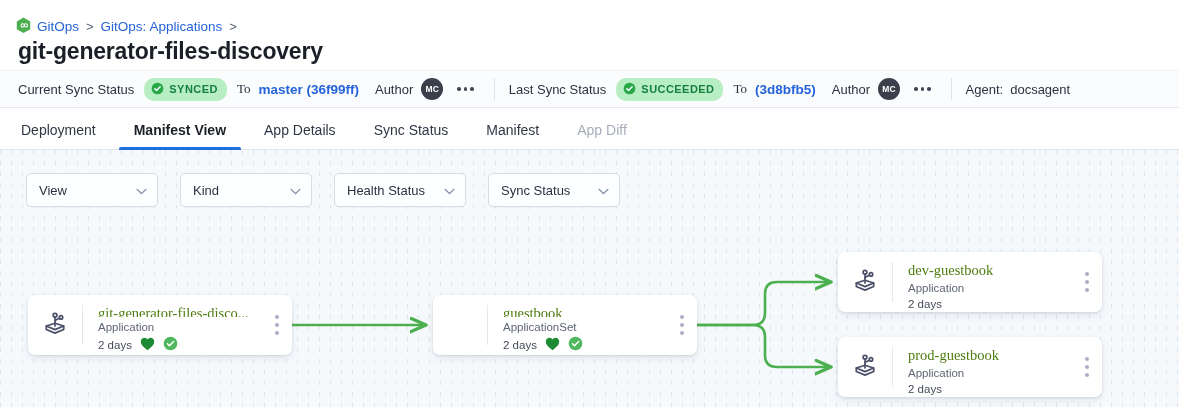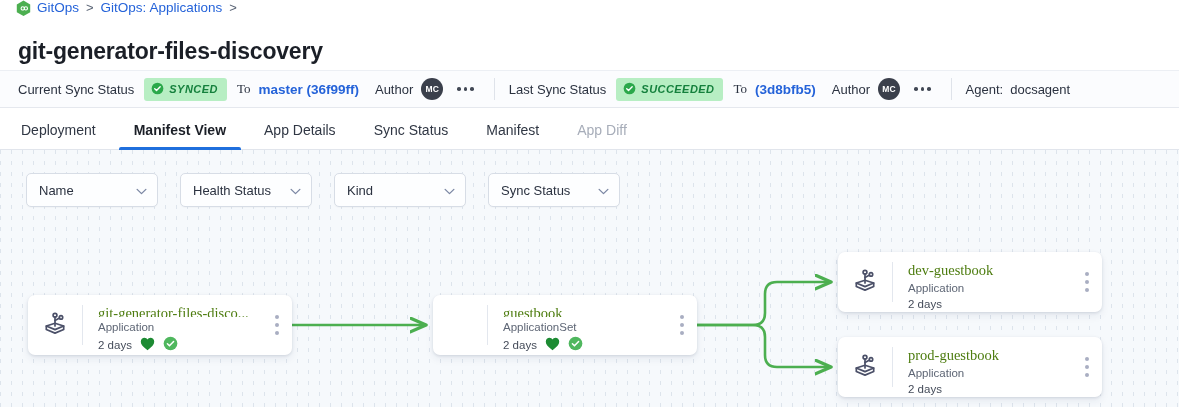--- a/index.html
+++ b/index.html
@@ -7,21 +7,21 @@
     margin: 0; padding: 0;
     width: 1179px; height: 415px;
     overflow: hidden;
     background: #ffffff;
     font-family: "Liberation Sans", sans-serif;
     -webkit-font-smoothing: antialiased;
   }
 
   
   .breadcrumb {
-    display: flex; align-items: flex-start;
+    display: flex; align-items: flex-end;
     height: 34px;
     padding: 0 0 0 16px;
     gap: 6px;
     font-size: 13.5px;
   }
   .gitops-logo {
     width: 15px; height: 17px;
     display: inline-flex; align-items: center; justify-content: center;
     flex: 0 0 auto;
   }
@@ -59,28 +59,27 @@
     border-bottom: 1px solid #e5e8ee;
     font-size: 13px;
     color: #2b3240;
     gap: 0;
   }
   .sb-label { color: #2b3240; white-space: nowrap; }
   .pill {
     display: inline-flex; align-items: center; gap: 5px;
     background: #b7eec3;
     color: #15803d;
-    border-radius: 3px;
+    border-radius: 10px;
     padding: 4px 9px 4px 7px;
     font-size: 11px;
     font-weight: bold;
     letter-spacing: 0.45px;
     margin: 0 10px;
     white-space: nowrap;
-    font-style: italic;
   }
   .pill .tick { flex: 0 0 auto; display: block; }
   .sb-to { color: #2b3240; margin-right: 8px; font-family: Liberation Serif, serif; }
   .sb-rev {
     color: #2563d9; font-weight: bold; font-size: 13.5px;
     white-space: nowrap; cursor: pointer;
   }
   .avatar {
     width: 22px; height: 22px; border-radius: 50%;
     background: #3a3f4b; color: #fff;
@@ -295,37 +294,37 @@
   <div class="tab">App Details</div>
   <div class="tab">Sync Status</div>
   <div class="tab">Manifest</div>
   <div class="tab disabled">App Diff</div>
 </div>
 
 <div class="canvas">
 
   <div class="filters">
     <div class="filter">
-      <span>Name</span>
+      <span>View</span>
       <span class="chev">
         <svg width="11" height="7" viewBox="0 0 12 8">
             <path d="M1 1.6L6 6.4 11 1.6" fill="none" stroke="#7b87a3" stroke-width="1.5" stroke-linecap="round" stroke-linejoin="round"></path>
           </svg>
       </span>
     </div>
     <div class="filter">
-      <span>Health Status</span>
+      <span>Kind</span>
       <span class="chev">
         <svg width="11" height="7" viewBox="0 0 12 8">
             <path d="M1 1.6L6 6.4 11 1.6" fill="none" stroke="#7b87a3" stroke-width="1.5" stroke-linecap="round" stroke-linejoin="round"></path>
           </svg>
       </span>
     </div>
     <div class="filter">
-      <span>Kind</span>
+      <span>Health Status</span>
       <span class="chev">
         <svg width="11" height="7" viewBox="0 0 12 8">
             <path d="M1 1.6L6 6.4 11 1.6" fill="none" stroke="#7b87a3" stroke-width="1.5" stroke-linecap="round" stroke-linejoin="round"></path>
           </svg>
       </span>
     </div>
     <div class="filter">
       <span>Sync Status</span>
       <span class="chev">
         <svg width="11" height="7" viewBox="0 0 12 8">

